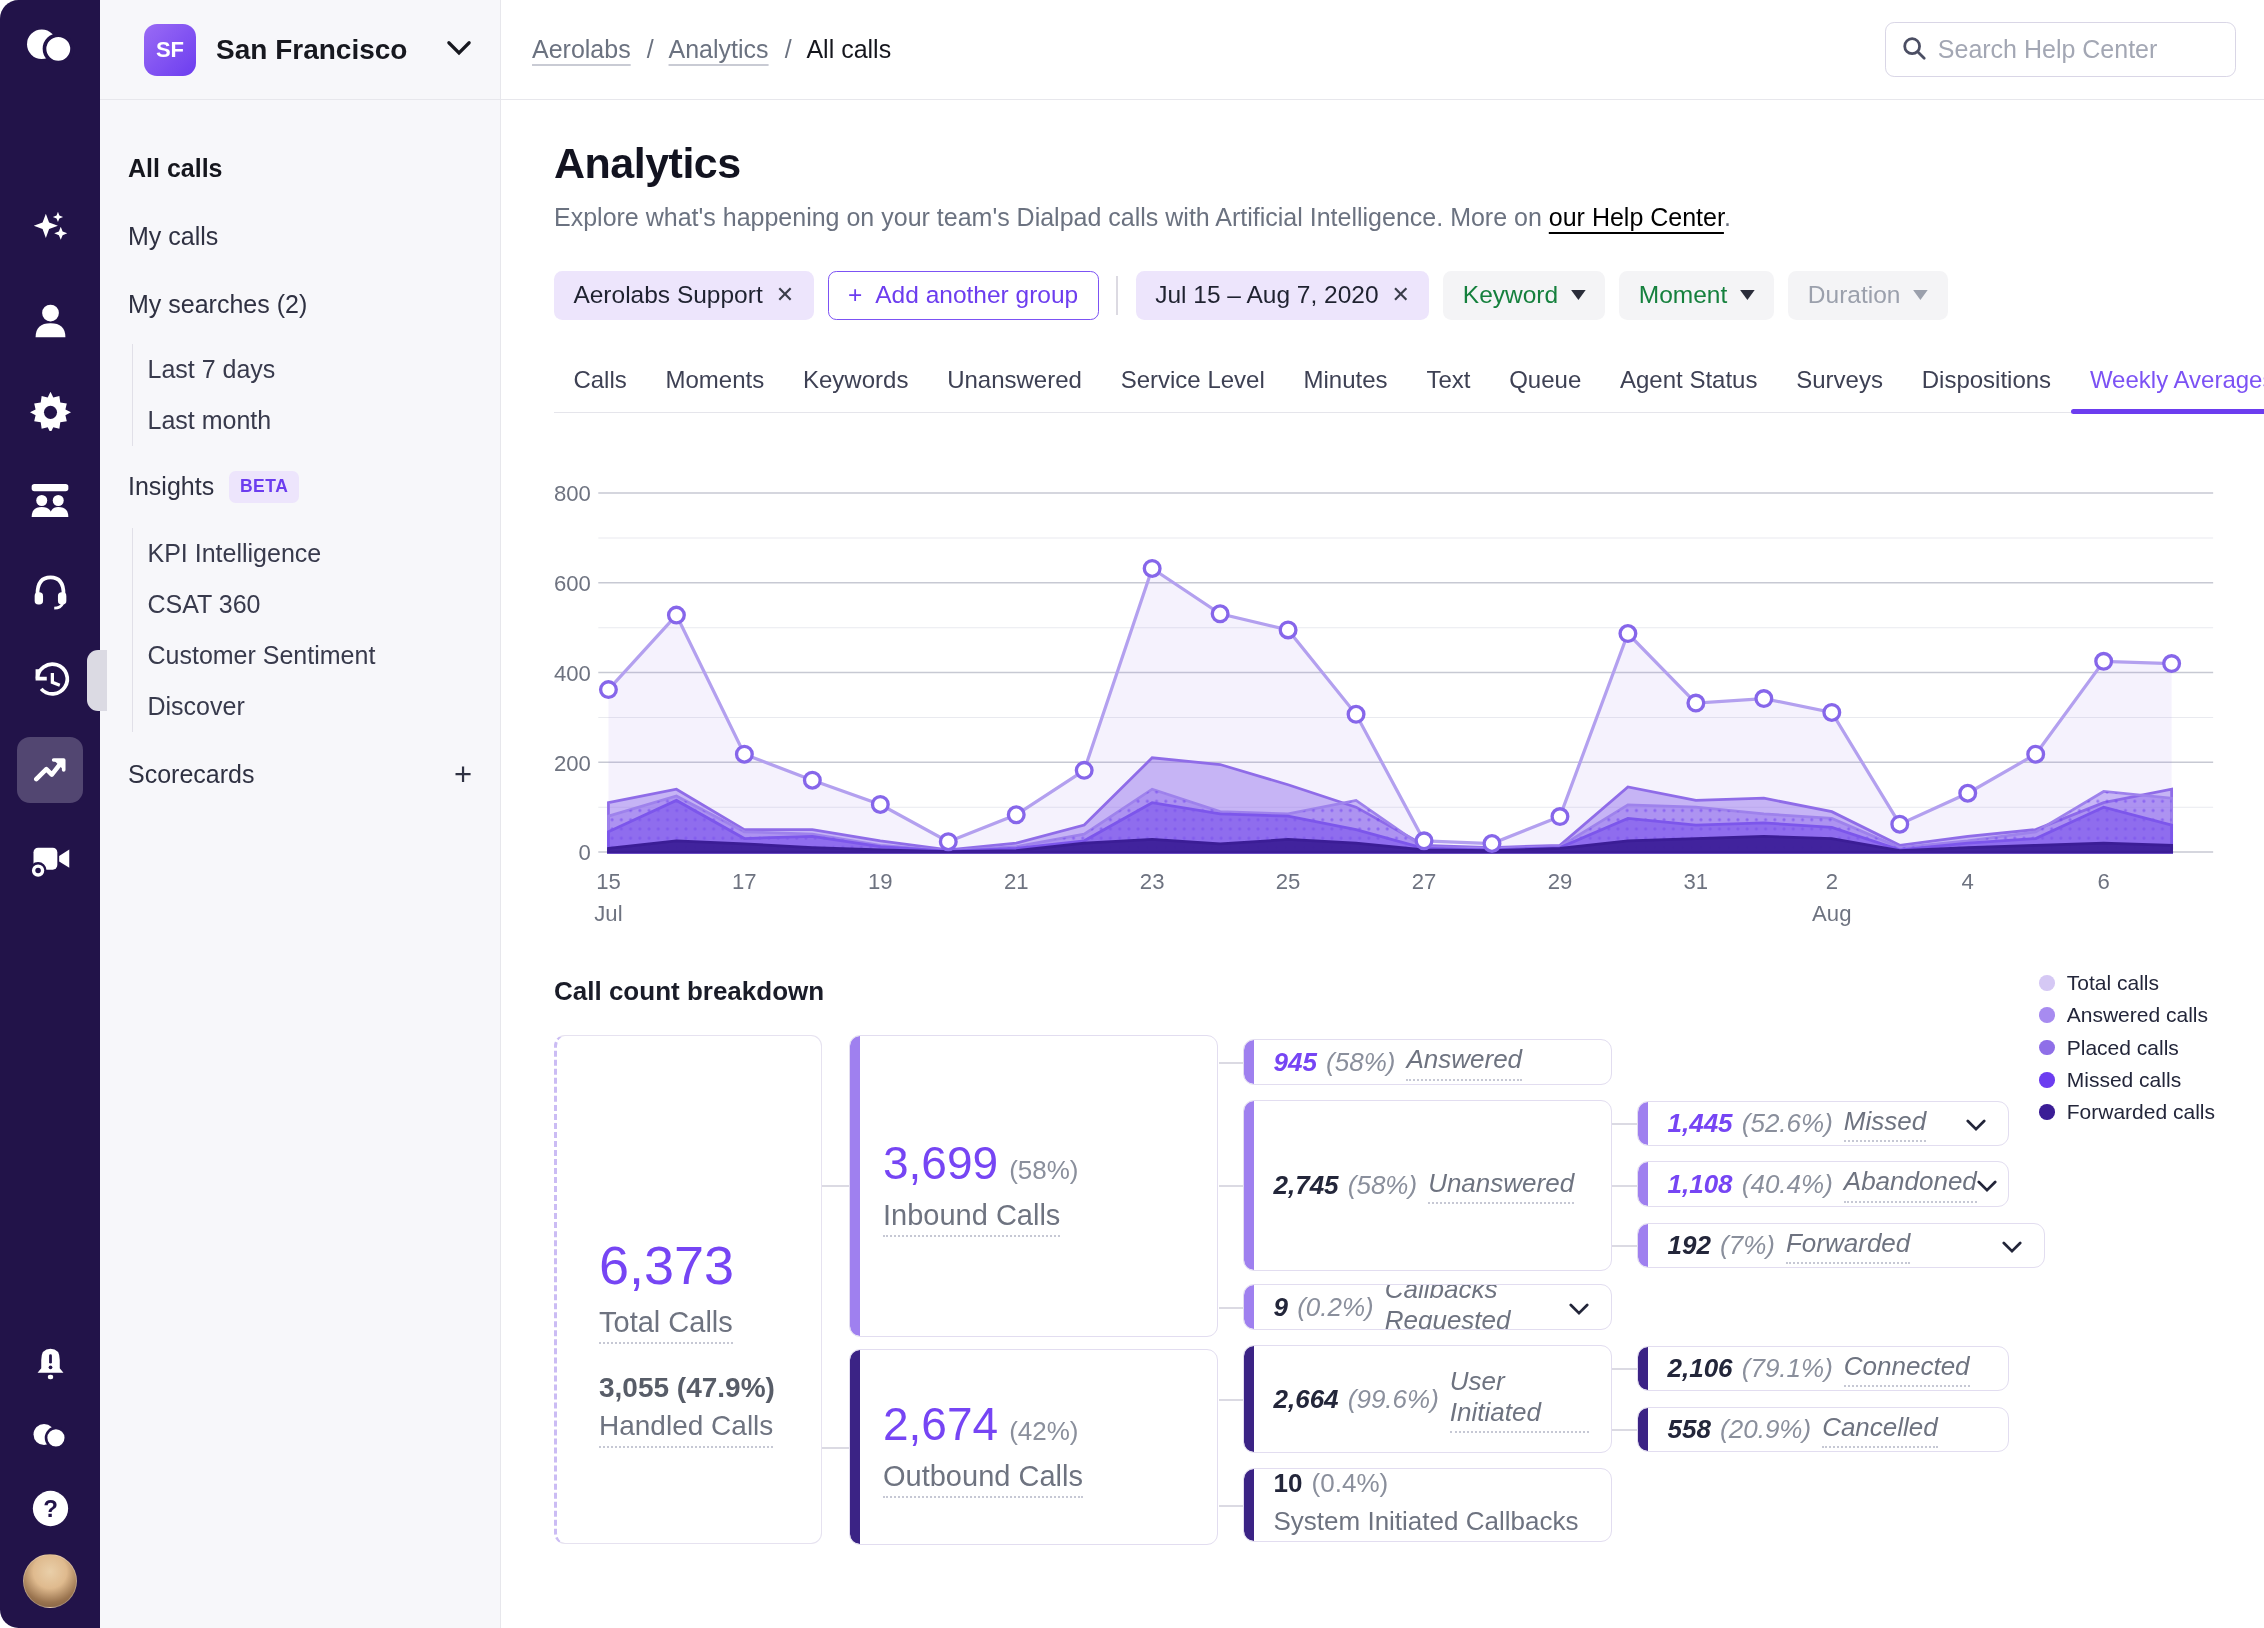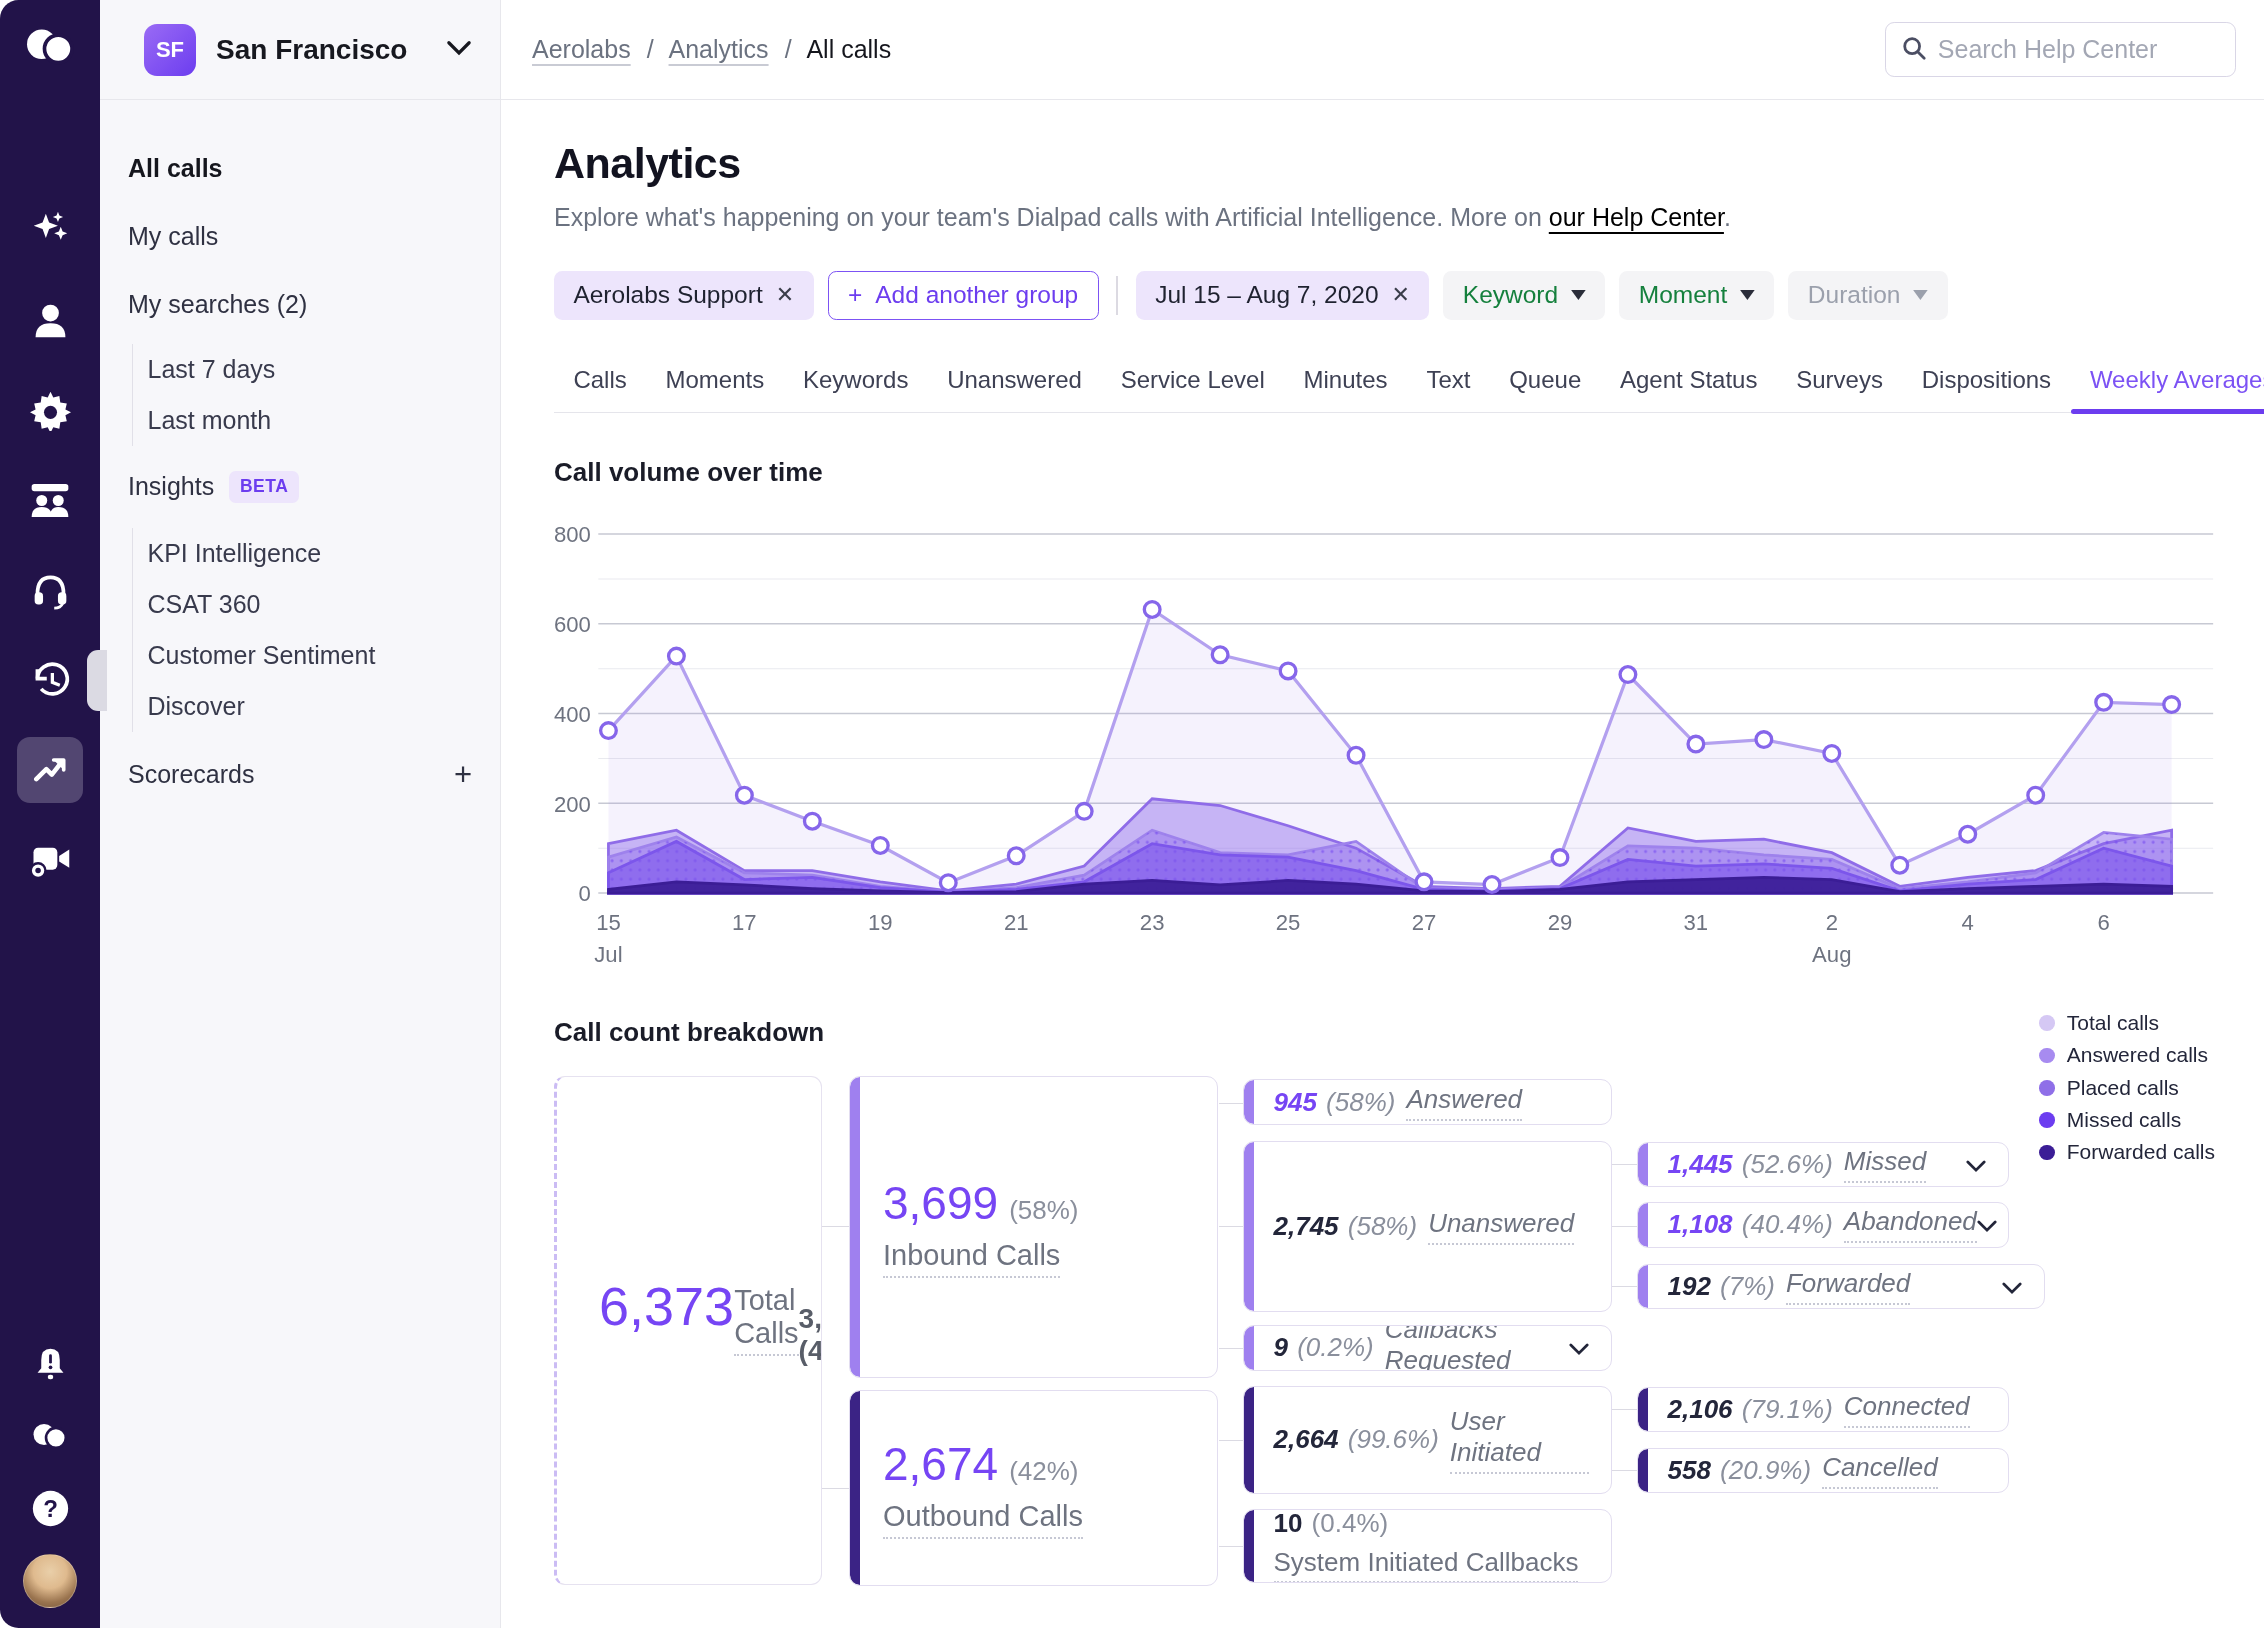--- a/index.html
+++ b/index.html
@@ -84,21 +84,21 @@
   .row-node .val { font-weight:600; color:#23263A; }
   .row-node .val.purple { color:#7645F4; font-weight:600; }
   .row-node .pct { color:#8A8F9C; margin-left:9.2px; }
   .row-node .lbl { color:#6E7380; margin-left:11px; }
   .row-node .chev { margin-left:auto; }
   .big-node { display:flex; flex-direction:column; justify-content:center; padding-left:33px; }
   .big-num { font-size:46px; color:#7645F4; }
   .big-pct { font-size:26px; color:#8A8F9C; margin-left:11px; }
   .big-lbl { font-size:29px; color:#6E7380; margin-top:9.2px; align-self:flex-start; }
   .total-node { border:1.8px solid #E6E2F0; border-left:3.7px dashed #CBBCF4; }
-  .total-inner { padding:198px 0 0 42px; display:flex; }
+  .total-inner { padding:198px 0 0 42px; display:flex; flex-direction:column; }
   .total-num { font-size:54px; color:#7645F4; }
   .total-lbl { font-size:29px; color:#6E7380; margin-top:9.2px; align-self:flex-start; }
   .total-sub { font-size:28px; font-weight:bold; color:#585D68; margin-top:28px; }
   .total-sub-lbl { font-size:28px; color:#6E7380; margin-top:5.5px; align-self:flex-start; }
   .sys-node { display:flex; flex-direction:column; justify-content:center; padding-left:29.5px; font-size:26px; }
   .sys-node .l2 { color:#6E7380; margin-top:7.4px; align-self:flex-start; }
   .connector { position:absolute; height:1.8px; background:#DBDAE3; }
 </style>
 </head>
 <body>
@@ -307,21 +307,20 @@
         <div class="tab">Minutes</div>
         <div class="tab">Text</div>
         <div class="tab">Queue</div>
         <div class="tab">Agent Status</div>
         <div class="tab">Surveys</div>
         <div class="tab">Dispositions</div>
         <div class="tab active">Weekly Averages</div>
       </div>
 
       <div class="chart-wrap">
-        <h2 class="section-title">Call volume over time</h2>
         <svg id="volume-chart" width="1661" height="480" viewBox="0 0 1800 520">
             <defs>
               <pattern id="dotpat" width="10" height="10" patternUnits="userSpaceOnUse">
                 <circle cx="3" cy="3" r="1.7" fill="#6C3DF0" opacity="0.5"></circle>
               </pattern>
             </defs>
             <line x1="48" y1="428" x2="1798" y2="428" stroke="#C7C9D3" stroke-width="1.6"></line>
             <line x1="48" y1="379.375" x2="1798" y2="379.375" stroke="#E9EAEF" stroke-width="1.1"></line>
             <line x1="48" y1="330.75" x2="1798" y2="330.75" stroke="#C7C9D3" stroke-width="1.6"></line>
             <line x1="48" y1="282.125" x2="1798" y2="282.125" stroke="#E9EAEF" stroke-width="1.1"></line>

